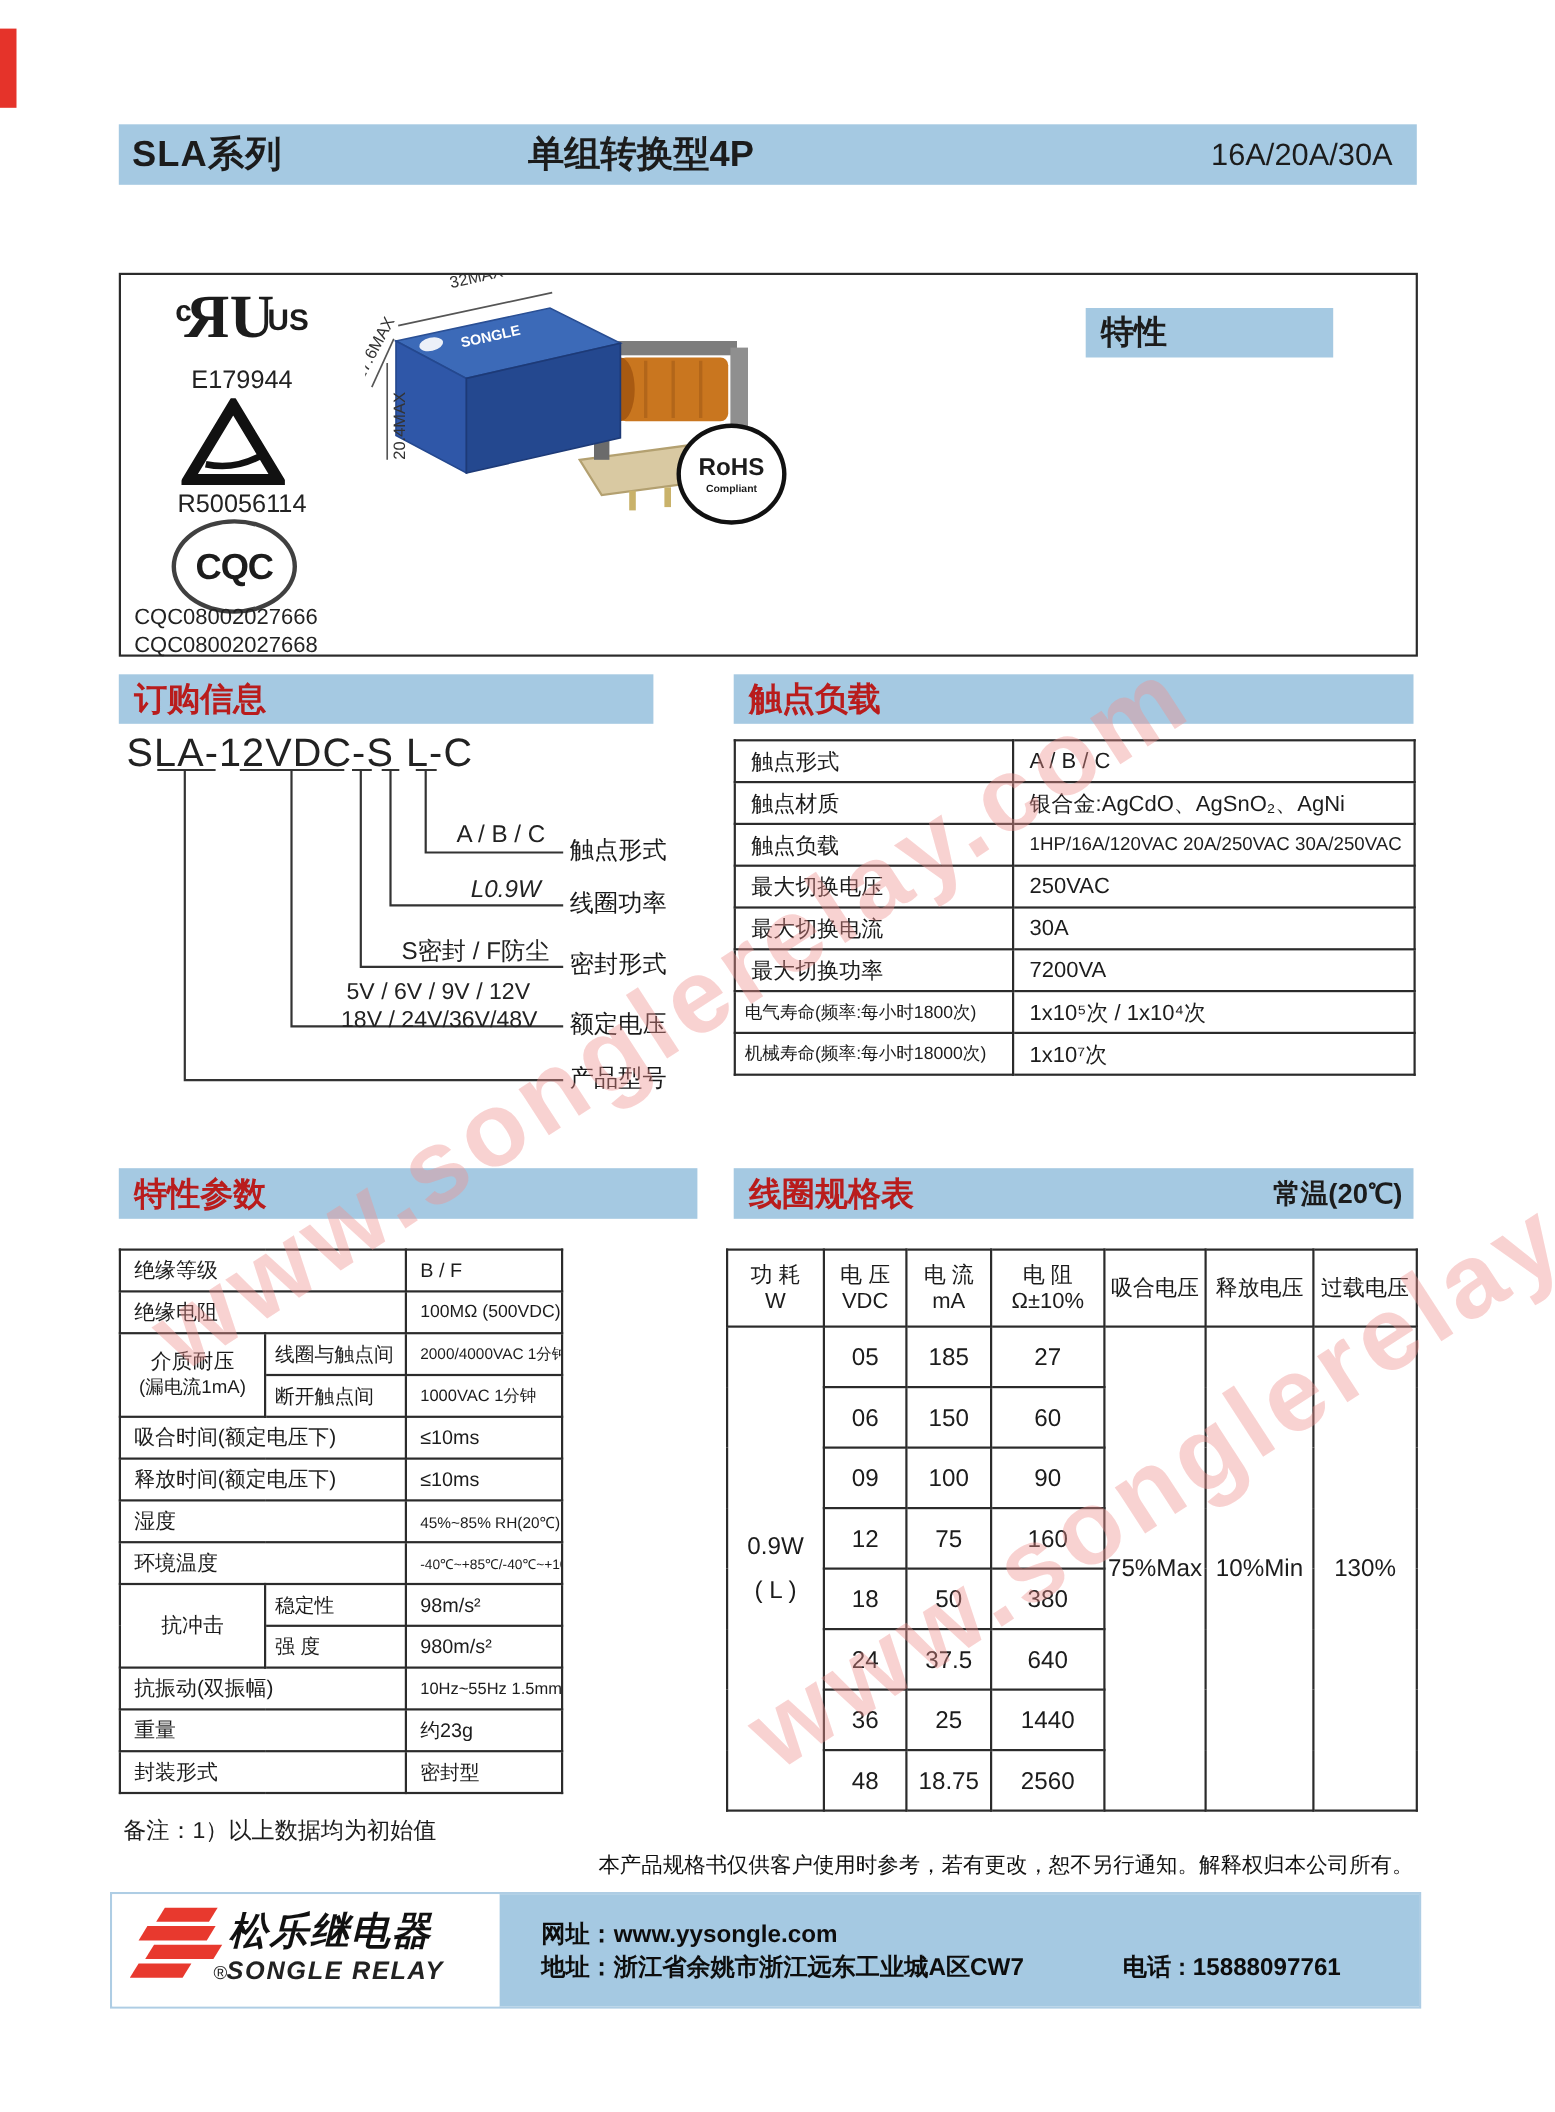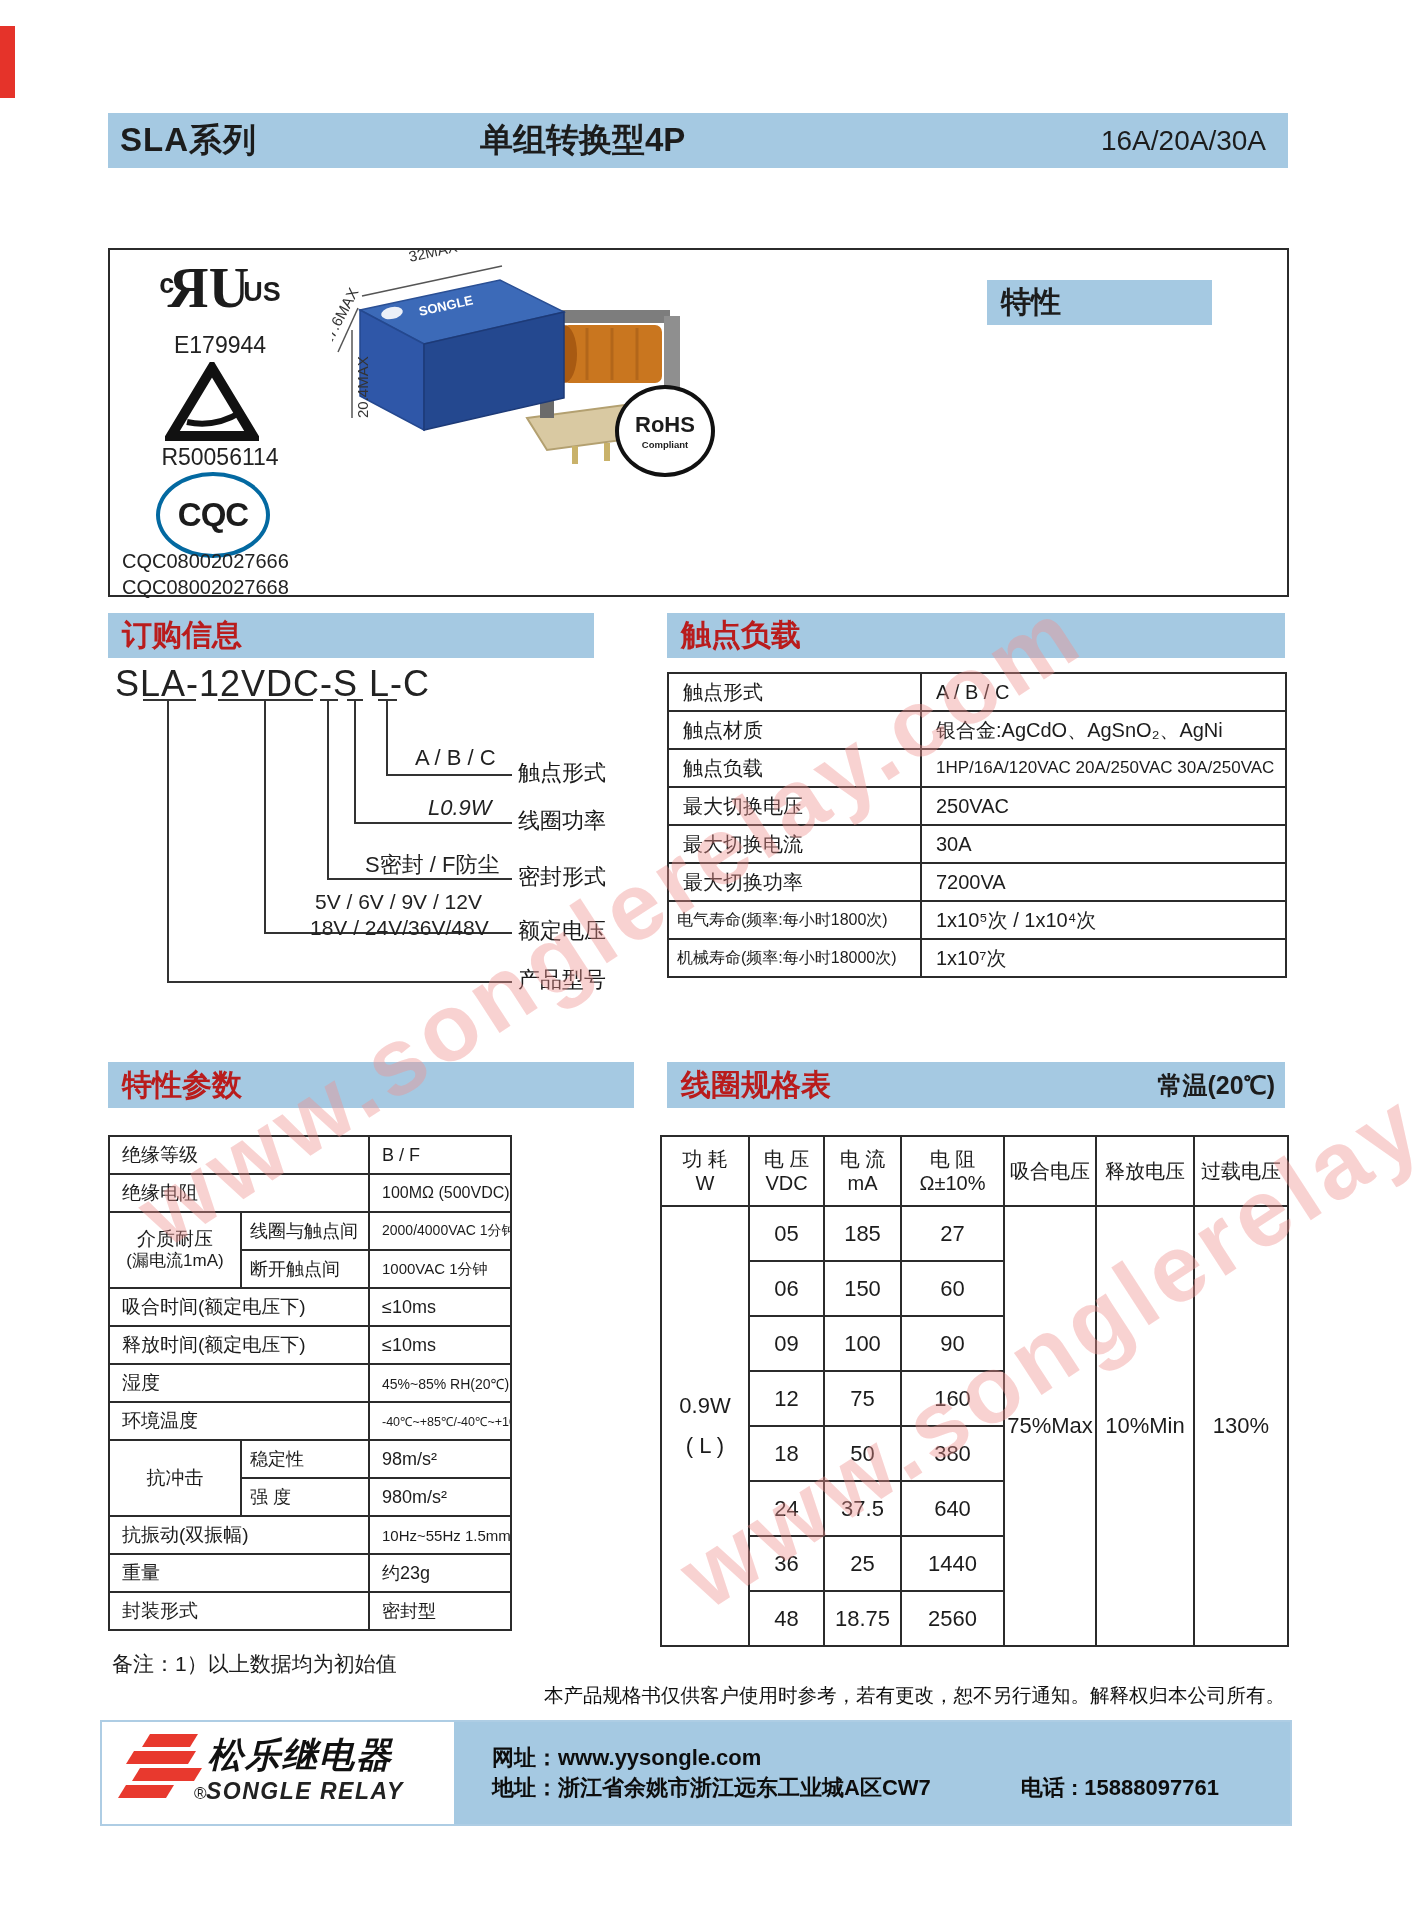--- a/index.html
+++ b/index.html
@@ -15,21 +15,21 @@
   .h-rating{margin-left:auto;margin-right:22px;font-size:28px;}
   
   .certbox{position:absolute;left:108px;top:248px;width:1177px;height:345px;border:2px solid #2b2b2b;}
   .ulmark{position:absolute;left:20px;top:6px;width:180px;text-align:center;white-space:nowrap;}
   .ul-c{font-size:27px;font-weight:bold;vertical-align:14px;}
   .ul-ru{font-size:56px;font-weight:bold;font-family:"Liberation Serif",serif;letter-spacing:-6px;}
   .ul-r{display:inline-block;transform:scaleX(-1);}
   .ul-us{font-size:27px;font-weight:bold;vertical-align:6px;}
   .cert-no{position:absolute;width:200px;text-align:center;font-size:23px;color:#222;}
   .tri-svg{position:absolute;left:55px;top:112px;}
-  .cqc-oval{position:absolute;left:46px;top:222px;width:106px;height:78px;border:4px solid #0369a1;border-radius:50%;
+  .cqc-oval{position:absolute;left:46px;top:222px;width:106px;height:78px;border:4px solid #404040;border-radius:50%;
             display:flex;align-items:center;justify-content:center;font-size:33px;font-weight:bold;letter-spacing:-1px;}
   .cqc-num{position:absolute;left:12px;font-size:20px;color:#222;}
   .relay-svg{position:absolute;left:222px;top:0px;}
   .rohs{position:absolute;left:505px;top:135px;width:92px;height:84px;border:4px solid #111;border-radius:50%;
         display:flex;flex-direction:column;align-items:center;justify-content:center;background:#fff;}
   .rohs-main{font-size:22px;font-weight:bold;letter-spacing:0px;}
   .rohs-sub{font-size:9.5px;font-weight:bold;margin-top:1px;}
   .feat-band{position:absolute;left:877px;top:30px;width:225px;height:45px;background:#a5c9e2;display:flex;align-items:center;}
   .feat-band span{font-size:30px;font-weight:bold;margin-left:14px;}
   .feat-list{position:absolute;left:884px;top:138px;}

